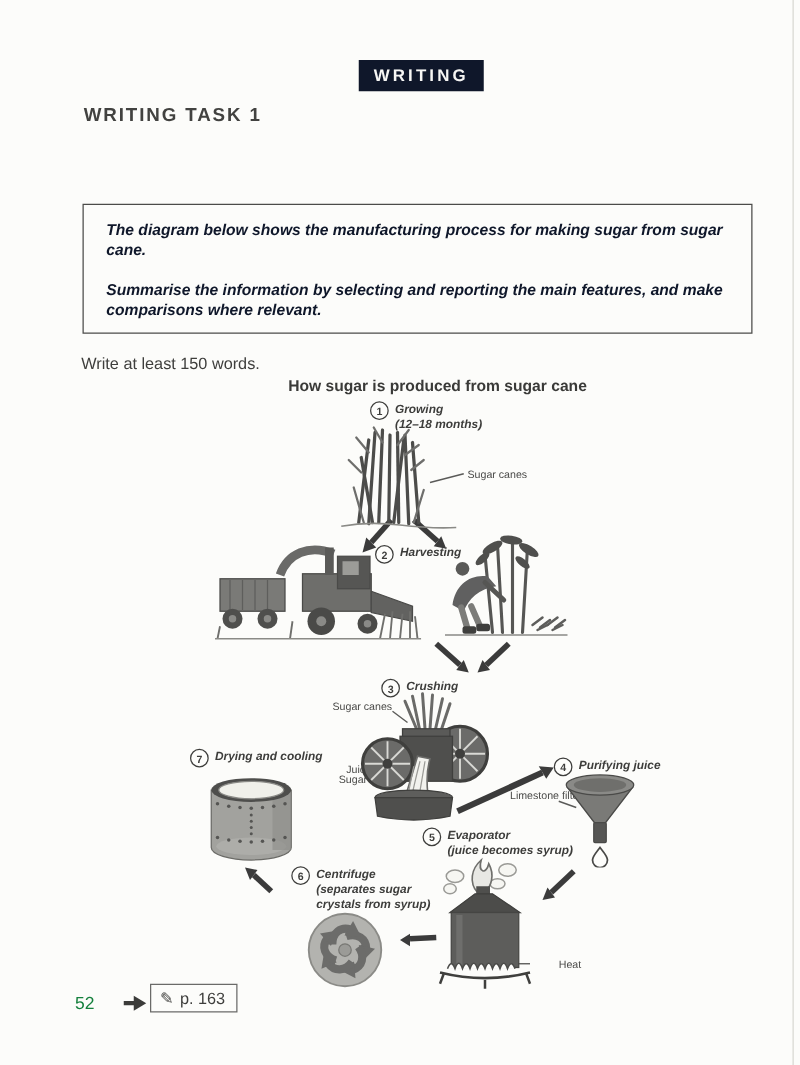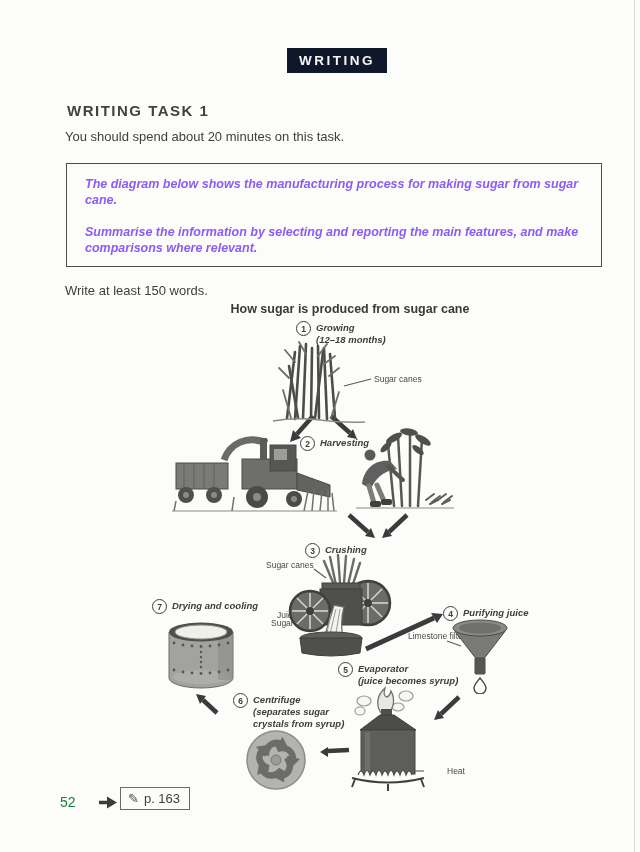--- a/index.html
+++ b/index.html
@@ -7,21 +7,21 @@
   .page{position:relative;width:640px;height:852px;background:#fcfcfa;overflow:hidden;
         color:#3d3d3b;-webkit-font-smoothing:antialiased;}
   .page-edge{position:absolute;top:0;left:634px;width:1px;height:852px;background:#d8d8d2;}
   .abs{position:absolute;}
   .banner{background:#0f172a;color:#f6f6f4;font-weight:bold;font-size:13.5px;
           letter-spacing:2.5px;display:flex;align-items:center;justify-content:center;}
   .task-title{font-size:15px;font-weight:bold;letter-spacing:1.5px;color:#424240;}
   .body-text{font-size:13px;color:#3e3e3c;}
   .prompt-box{border:1.5px solid #4b4b49;box-sizing:border-box;padding:13px 18px 10px 18px;}
   .prompt-box p{margin:0 0 17px 0;font-size:12.5px;font-weight:bold;font-style:italic;
-                line-height:1.25;color:#8b5cf6;width:505px;}
+                line-height:1.25;color:#0f172a;width:505px;}
   .diagram{position:absolute;left:0;top:298px;width:640px;height:494px;}
   .dtitle{position:absolute;left:80px;top:4px;width:540px;text-align:center;
           font-size:12.5px;font-weight:bold;color:#3a3a38;}
   .step{position:absolute;display:flex;gap:5px;align-items:flex-start;}
   .num{width:13px;height:13px;border:1.2px solid #3d3d3b;border-radius:50%;flex:none;
        display:flex;align-items:center;justify-content:center;font-size:8.5px;
        font-weight:bold;background:#fdfdfb;margin-top:-1px;}
   .slabel{font-size:9.5px;font-weight:bold;color:#3d3d3b;line-height:1.25;font-style:italic;}
   .ann{position:absolute;font-size:8.5px;color:#4a4a48;white-space:nowrap;}
   .footer-num{font-size:14px;color:#15803d;}
@@ -30,22 +30,21 @@
   .pencil{font-size:13px;line-height:1;color:#4a4a48;}
   svg{display:block;}
 </style>
 </head>
 <body>
 
 <div class="page">
   <div class="page-edge"></div>
 
   <div class="abs banner" style="left:287px;top:48px;width:100px;height:25px;">WRITING</div>
-  <div class="abs task-title" style="left:67px;top:102px;">WRITING TASK 1</div>
-  <div class="abs body-text" style="left:65px;top:129px;">You should spend about 20 minutes on this task.</div>
+  <div class="abs task-title" style="left:67px;top:84px;">WRITING TASK 1</div>
 
   <div class="abs prompt-box" style="left:66px;top:163px;width:536px;height:104px;">
     <p>The diagram below shows the manufacturing process for making sugar from sugar cane.</p>
     <p>Summarise the information by selecting and reporting the main features, and make comparisons where relevant.</p>
   </div>
 
   <div class="abs body-text" style="left:65px;top:283px;">Write at least 150 words.</div>
 
   <div class="diagram">
     <div class="dtitle">How sugar is produced from sugar cane</div>

